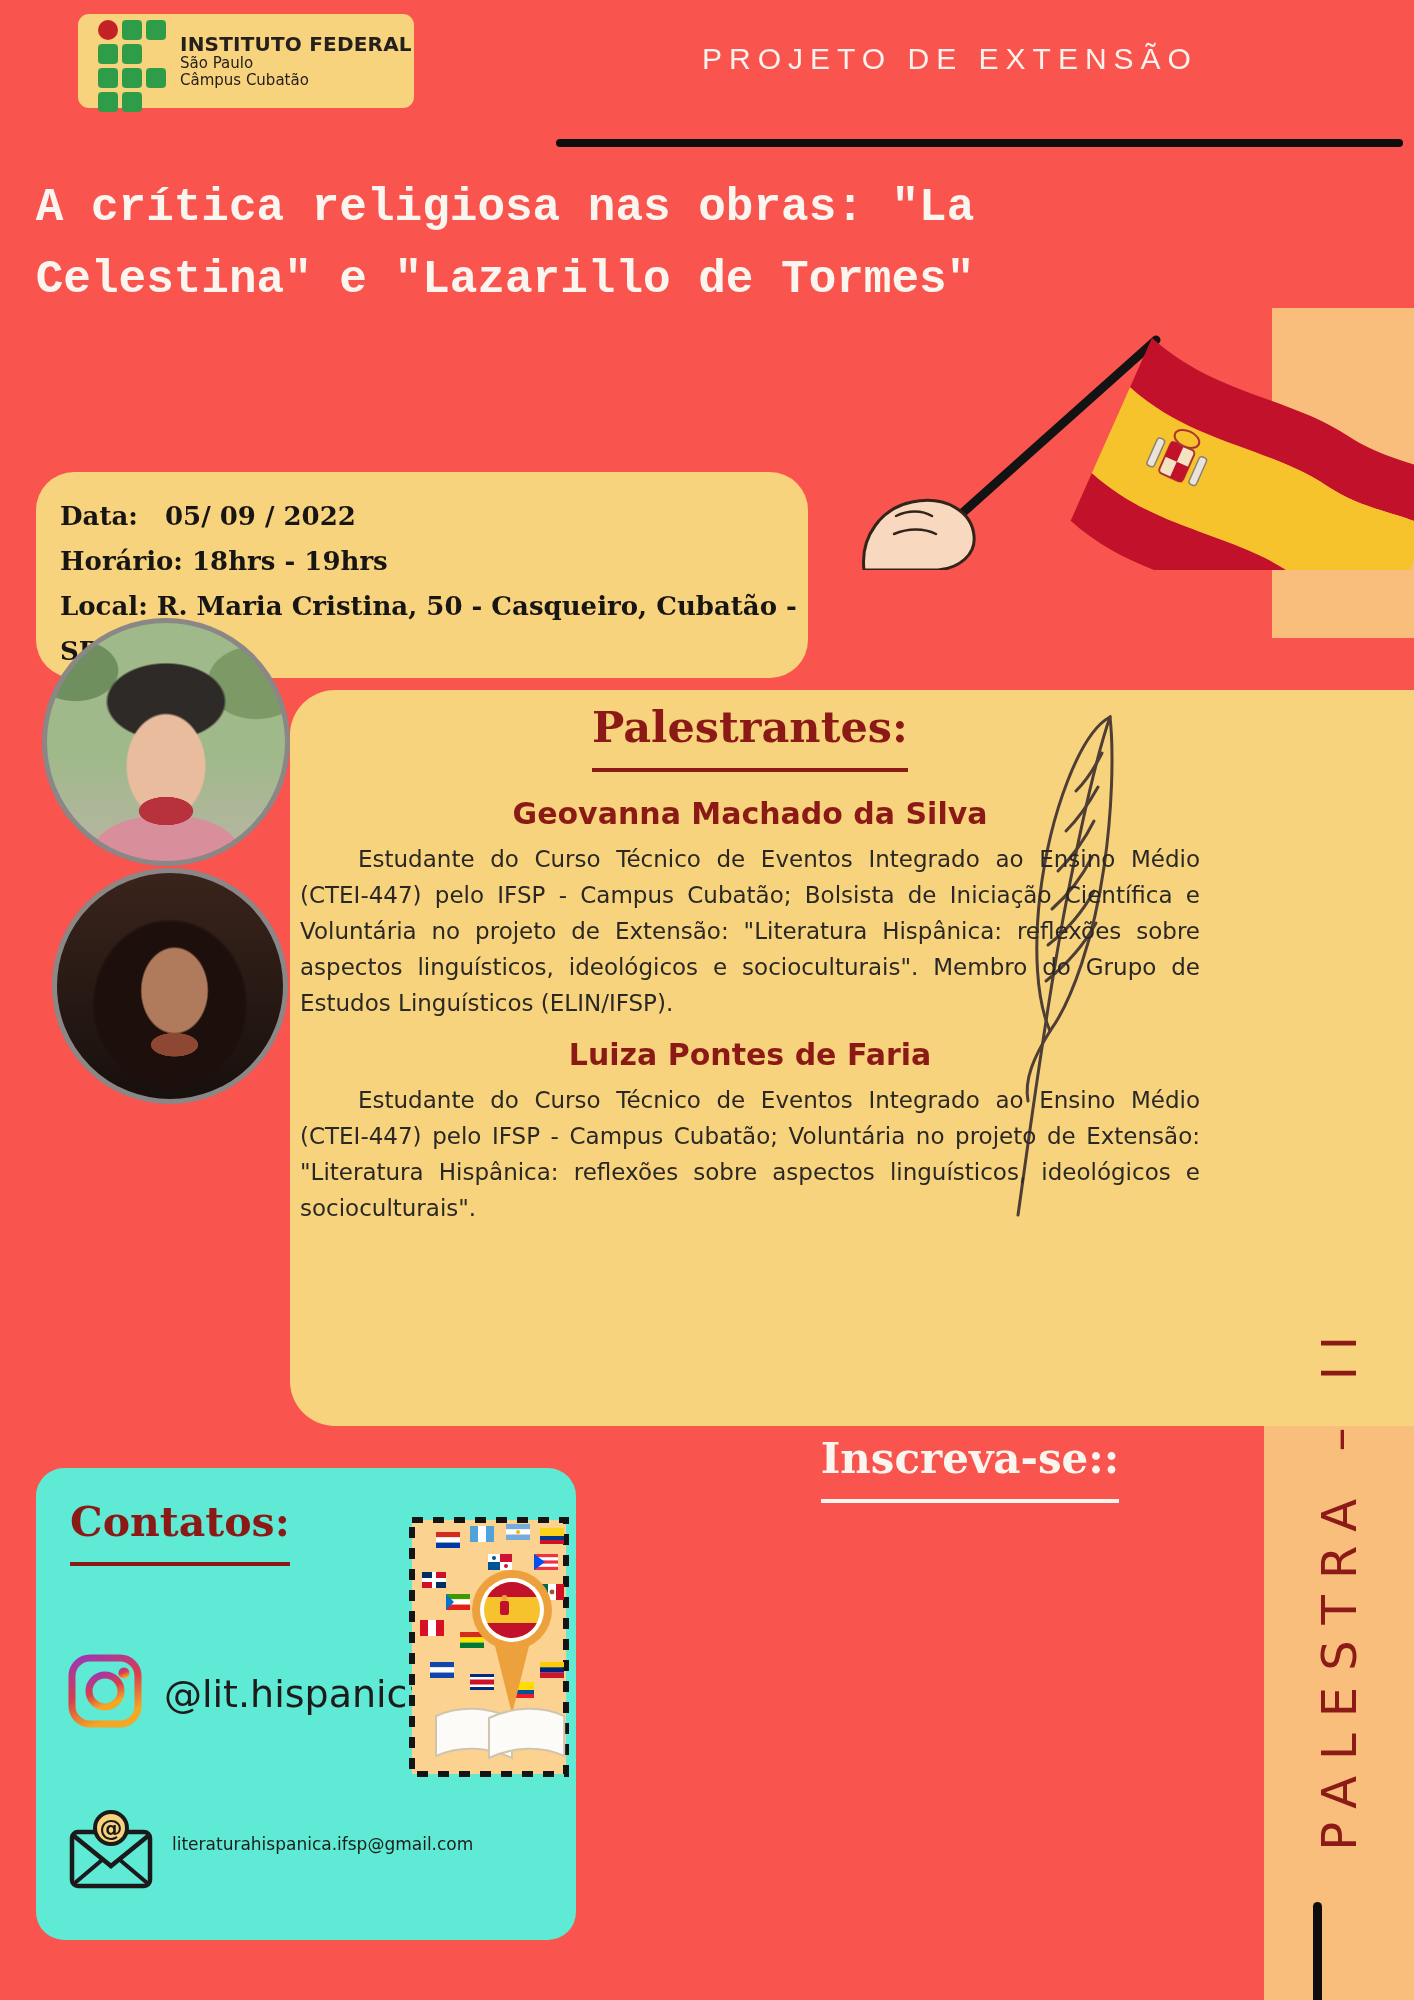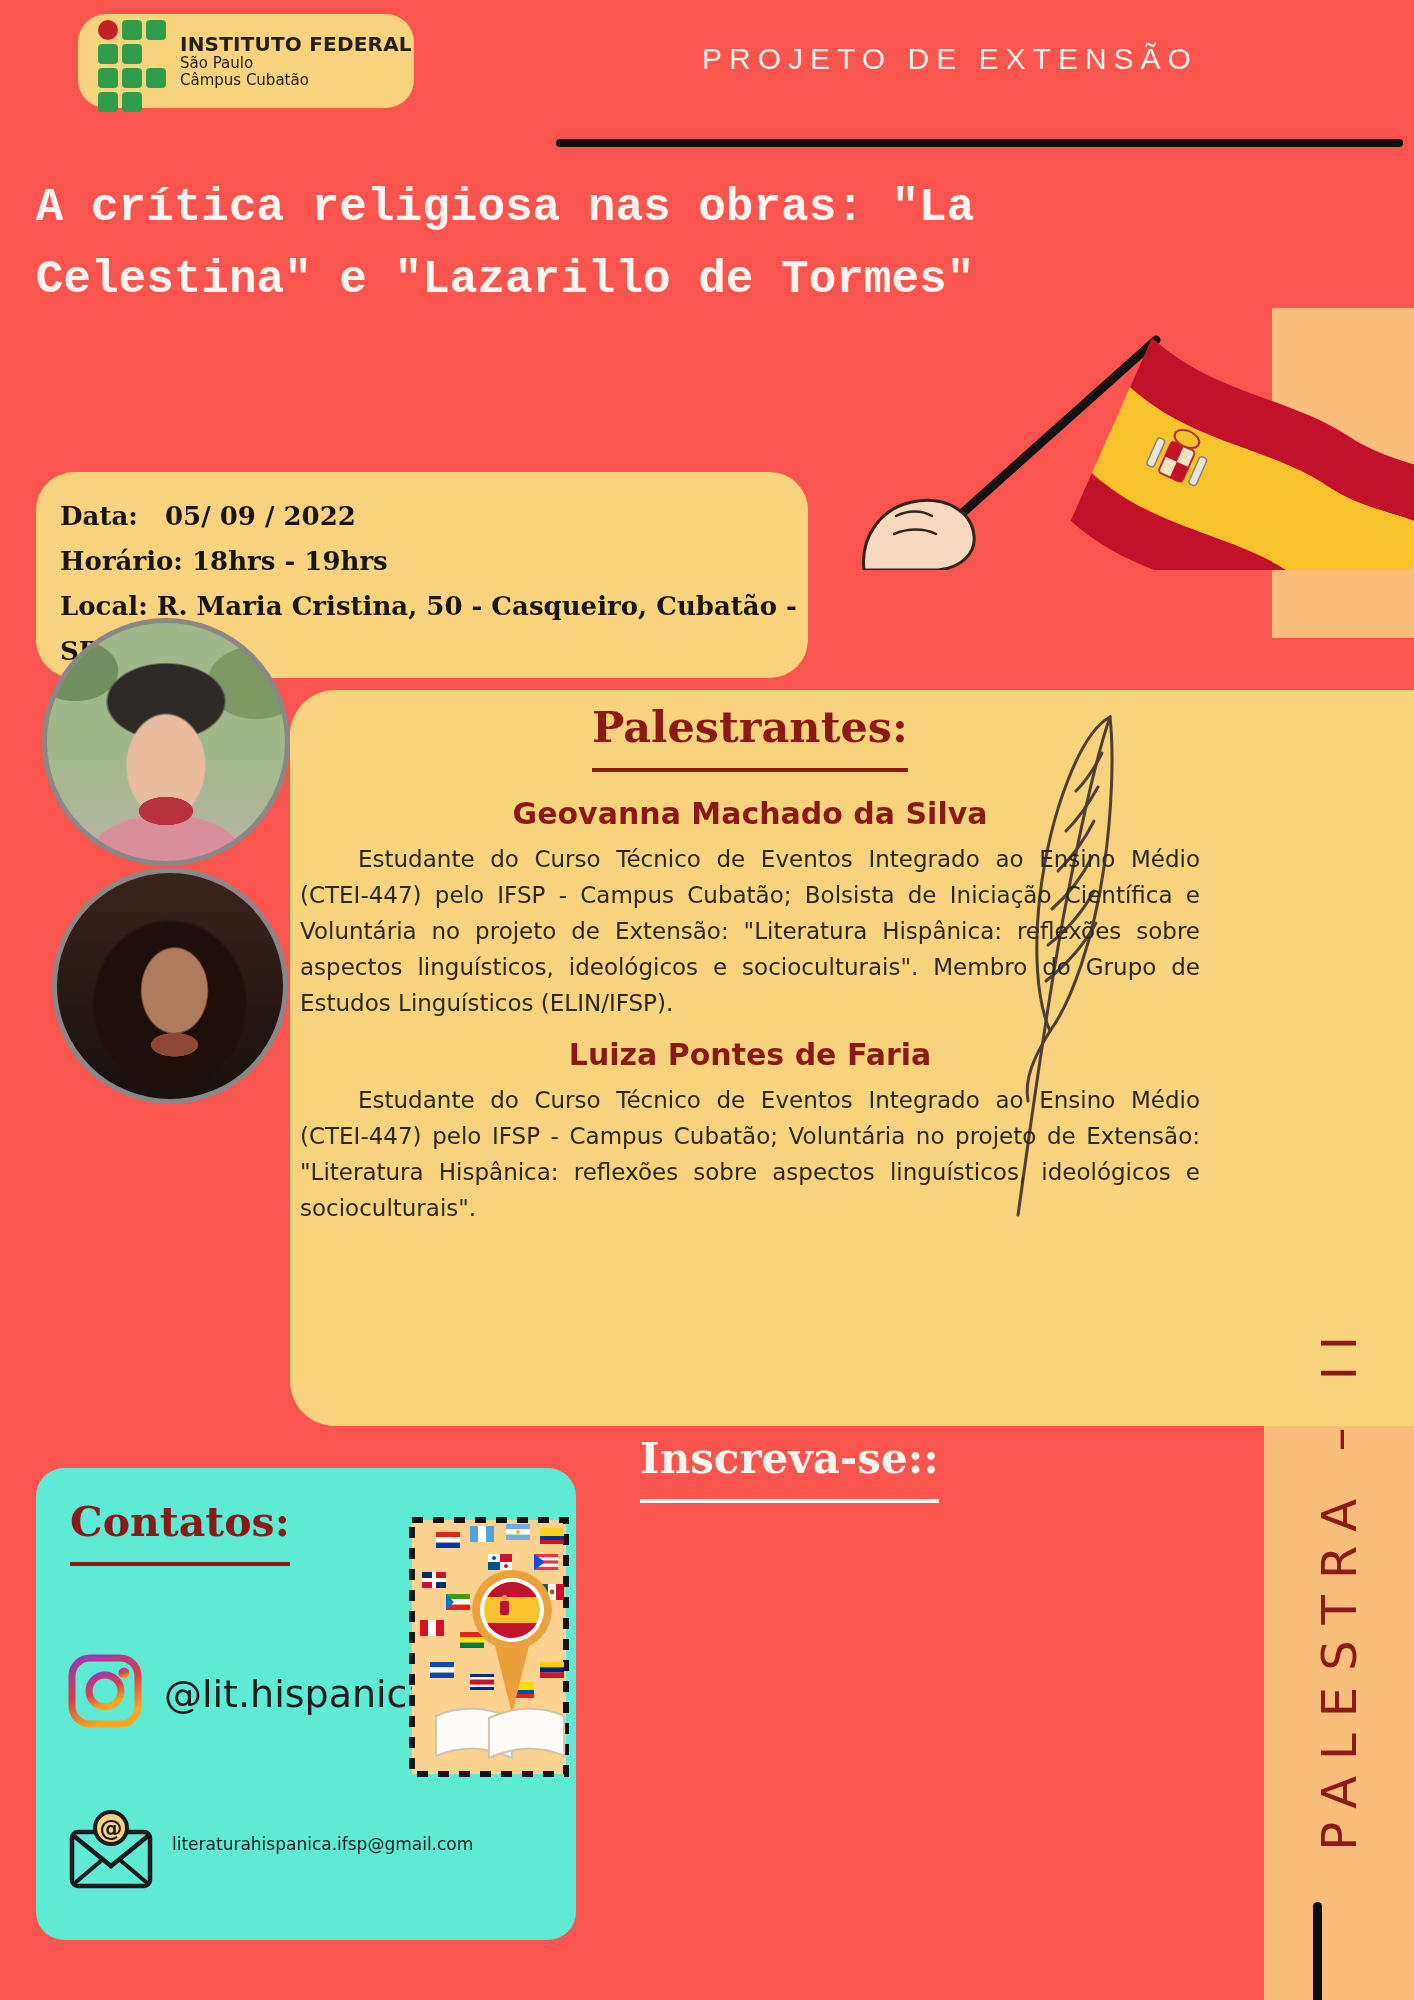--- a/index.html
+++ b/index.html
@@ -6,21 +6,21 @@
   .poster{
     position:relative; width:1414px; height:2000px; overflow:hidden;
     background:#F9544E; font-family:"DejaVu Sans", sans-serif;
   }
   
   .peach-top{position:absolute; left:1272px; top:308px; width:142px; height:330px; background:#F9BE7C;}
   .flag-art{position:absolute; left:800px; top:240px; width:614px; height:330px;}
   
   .logo-card{
     position:absolute; left:78px; top:14px; width:336px; height:94px;
-    background:#F8D37D; border-radius:28px; display:flex; align-items:center; gap:14px; padding-left:20px; box-sizing:border-box;
+    background:#F8D37D; border-radius:11px; display:flex; align-items:center; gap:14px; padding-left:20px; box-sizing:border-box;
   }
   .ifsp-grid{display:grid; grid-template-columns:repeat(3,20px); grid-auto-rows:20px; gap:4px; margin-top:10px;}
   .ifsp-grid .sq{background:#2E9C48; border-radius:4px;}
   .ifsp-grid .dot{background:#C42126; border-radius:50%;}
   .ifsp-grid .empty{background:transparent;}
   .logo-text{color:#25201E; line-height:1.12;}
   .logo-inst{font-family:"DejaVu Sans", sans-serif; font-weight:bold; font-size:20px; letter-spacing:.2px;}
   .logo-sub{font-size:15px;}
   
   .project-label{
@@ -70,21 +70,21 @@
   .photo2{
     left:52px; top:868px; width:236px; height:236px;
     background:
       radial-gradient(40px 20px at 52% 76%, #8E4733 0 58%, rgba(0,0,0,0) 60%),
       radial-gradient(56px 72px at 52% 52%, #B07A5C 0 58%, rgba(0,0,0,0) 61%),
       radial-gradient(110px 120px at 50% 58%, #1D0F0B 0 68%, rgba(0,0,0,0) 71%),
       linear-gradient(#3A241C, #17100D);
   }
   
   .signup{
-    position:absolute; left:640px; top:1434px; width:660px; 
+    position:absolute; left:640px; top:1434px; width:660px; text-align:center;
     font-family:"DejaVu Serif", serif; font-weight:bold; font-size:42px; color:#FBF5F0;
   }
   
   .side-band{position:absolute; left:1264px; top:1426px; width:150px; height:574px; background:#F9BE7C;}
   .vertical-label{
     position:absolute; left:1264px; top:1240px; width:150px; height:690px;
     display:flex; align-items:center; justify-content:center;
   }
   .vertical-label span{
     writing-mode:vertical-rl; transform:rotate(180deg);

